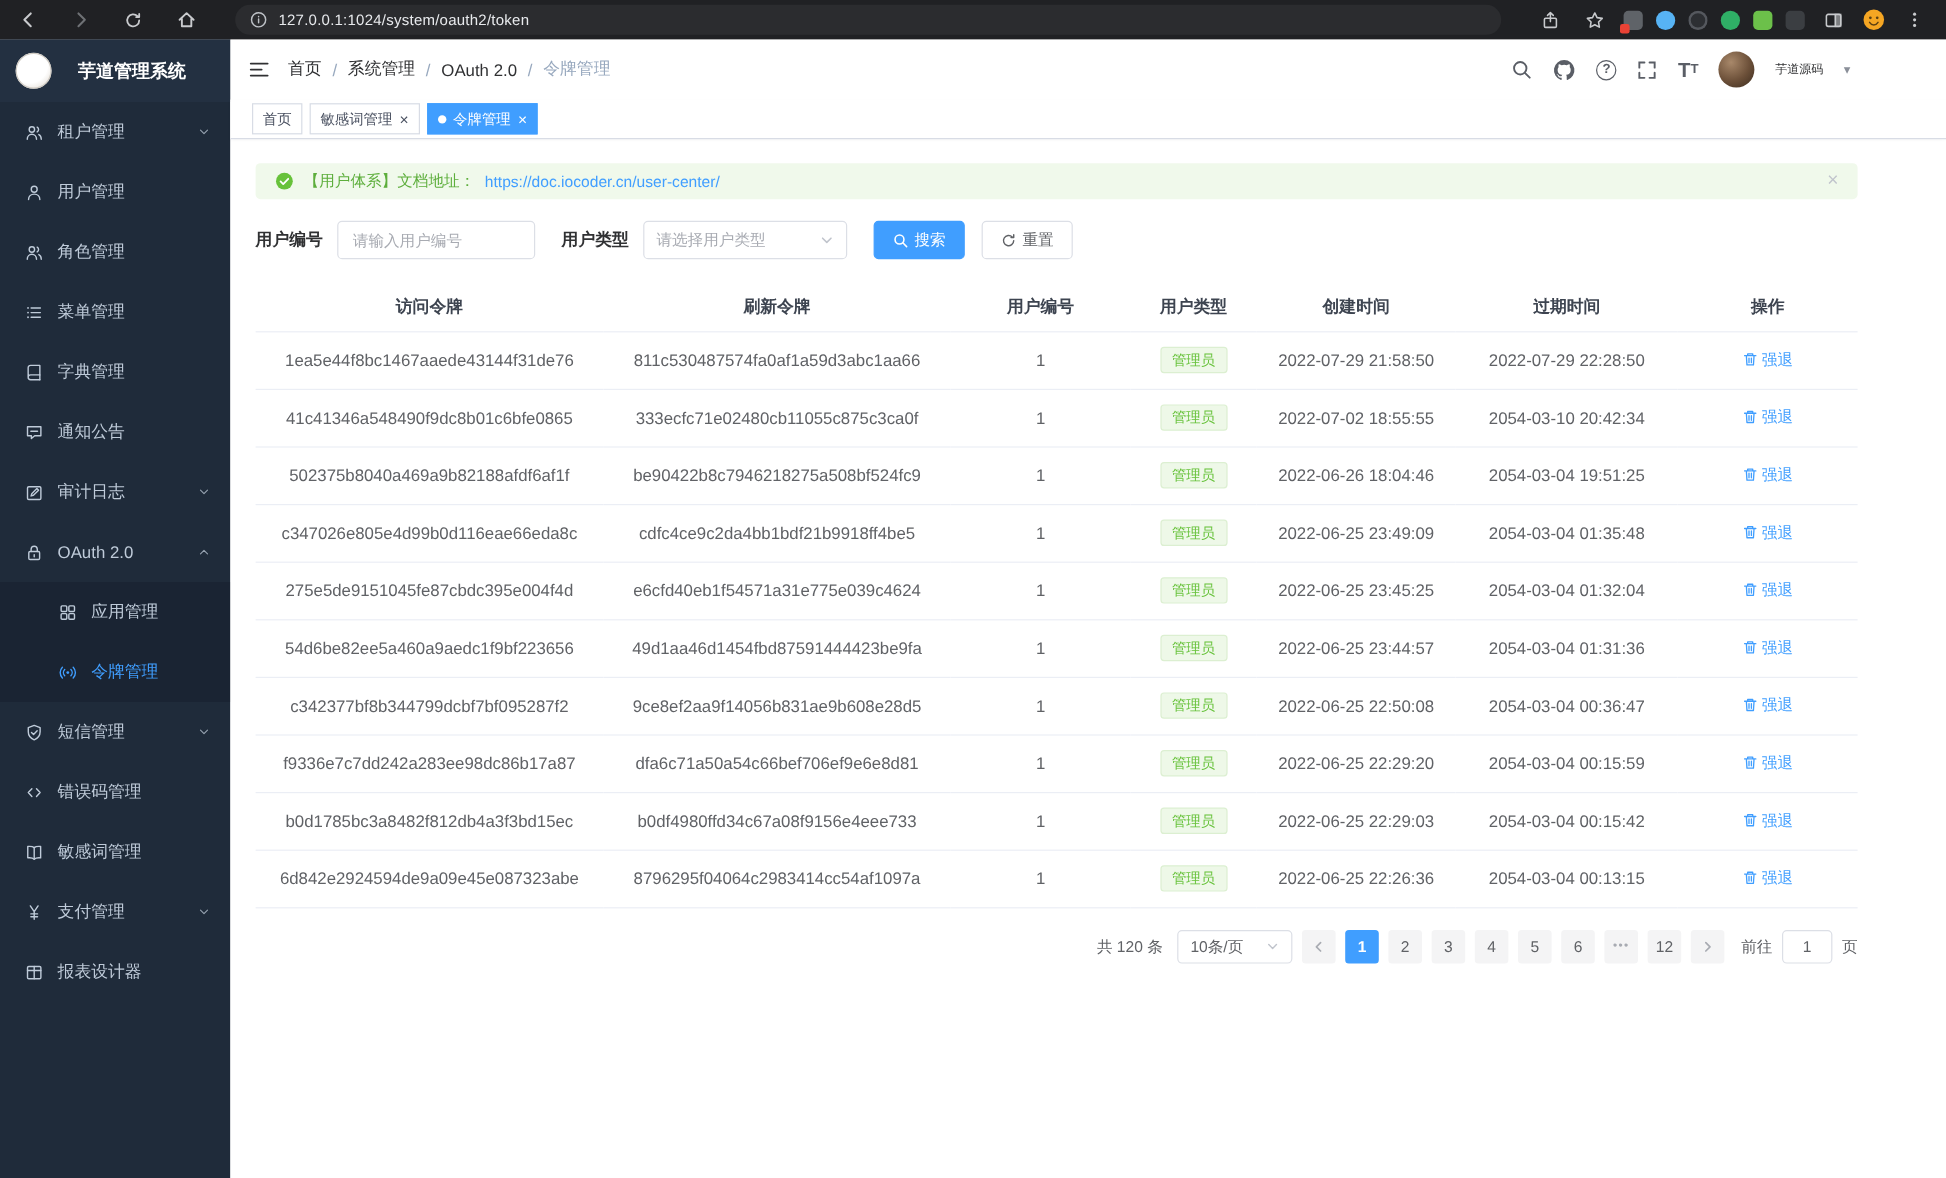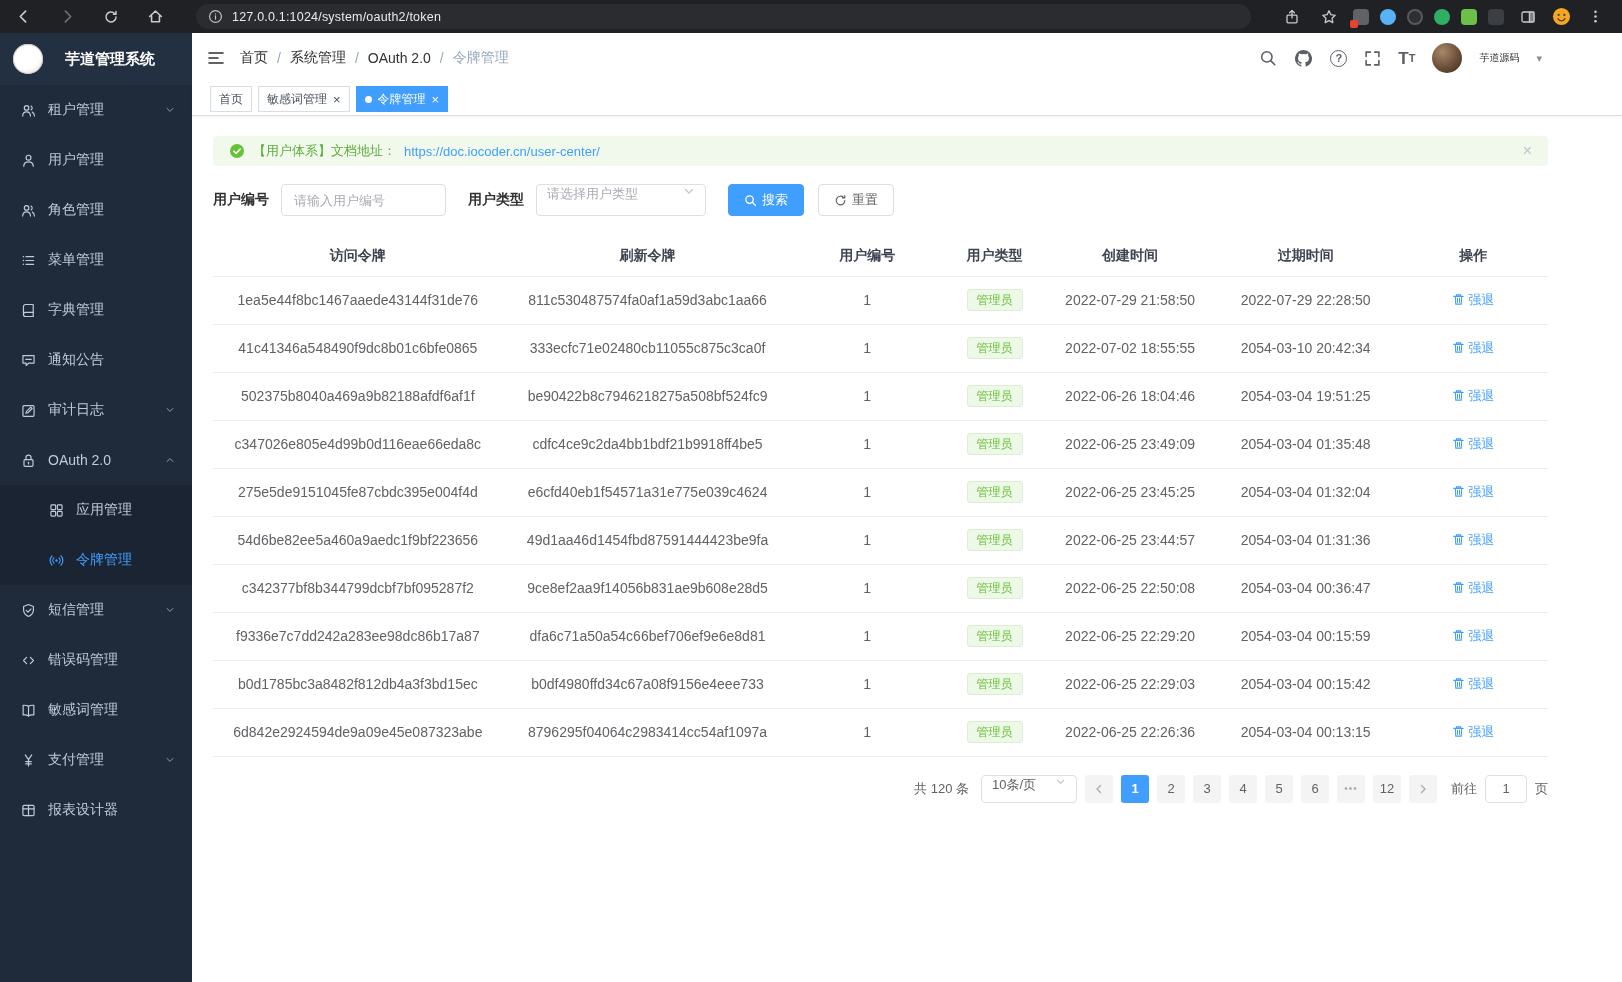--- a/index.html
+++ b/index.html
@@ -69,21 +69,21 @@
   .alert-text{color:#5dae3c}
   .alert-link{color:#409eff;text-decoration:none;cursor:pointer}
   .alert-close{position:absolute;right:16px;color:#c0c4cc;font-size:16px;cursor:pointer;line-height:1}
   .alert-close::before{content:"×"}
 
   .filters{display:flex;align-items:center;margin-top:18px;font-size:14px}
   .fgroup{display:flex;align-items:center;margin-right:22px}
   .flabel{font-weight:700;color:#303133;margin-right:12px;white-space:nowrap}
   .finput{width:165px;height:32px;border:1px solid #dcdfe6;border-radius:4px;padding:0 12px;font-size:13px;color:#606266;outline:none}
   .finput::placeholder{color:#a8abb2}
-  .select{width:170px;height:32px;border:1px solid #dcdfe6;border-radius:4px;display:flex;padding:0 10px;color:#a8abb2;font-size:13px;cursor:pointer;background:#fff}
+  .select{width:170px;height:32px;border:1px solid #dcdfe6;border-radius:4px;display:flex;align-items:center;padding:0 10px;color:#a8abb2;font-size:13px;cursor:pointer;background:#fff}
   .sel-caret{margin-left:auto;color:#c0c4cc;display:flex}
   .btn{height:32px;display:inline-flex;align-items:center;gap:5px;padding:0 15px;border:1px solid #dcdfe6;background:#fff;border-radius:4px;font-size:13px;color:#606266;cursor:pointer}
   .btn.primary{background:#409eff;border-color:#409eff;color:#fff;margin-right:14px}
 
   table.grid{width:100%;border-collapse:collapse;margin-top:20px;font-size:14px;color:#606266;table-layout:fixed}
   .grid th{height:40px;font-weight:700;color:#3d4450;border-bottom:1px solid #ebeef5;text-align:center;font-size:14px}
   .grid td{height:48px;border-bottom:1px solid #ebeef5;text-align:center;overflow:hidden;white-space:nowrap}
   .grid th:nth-child(1),.grid td:nth-child(1){width:21.7%}
   .grid th:nth-child(2),.grid td:nth-child(2){width:21.7%}
   .grid th:nth-child(3),.grid td:nth-child(3){width:11.2%}

